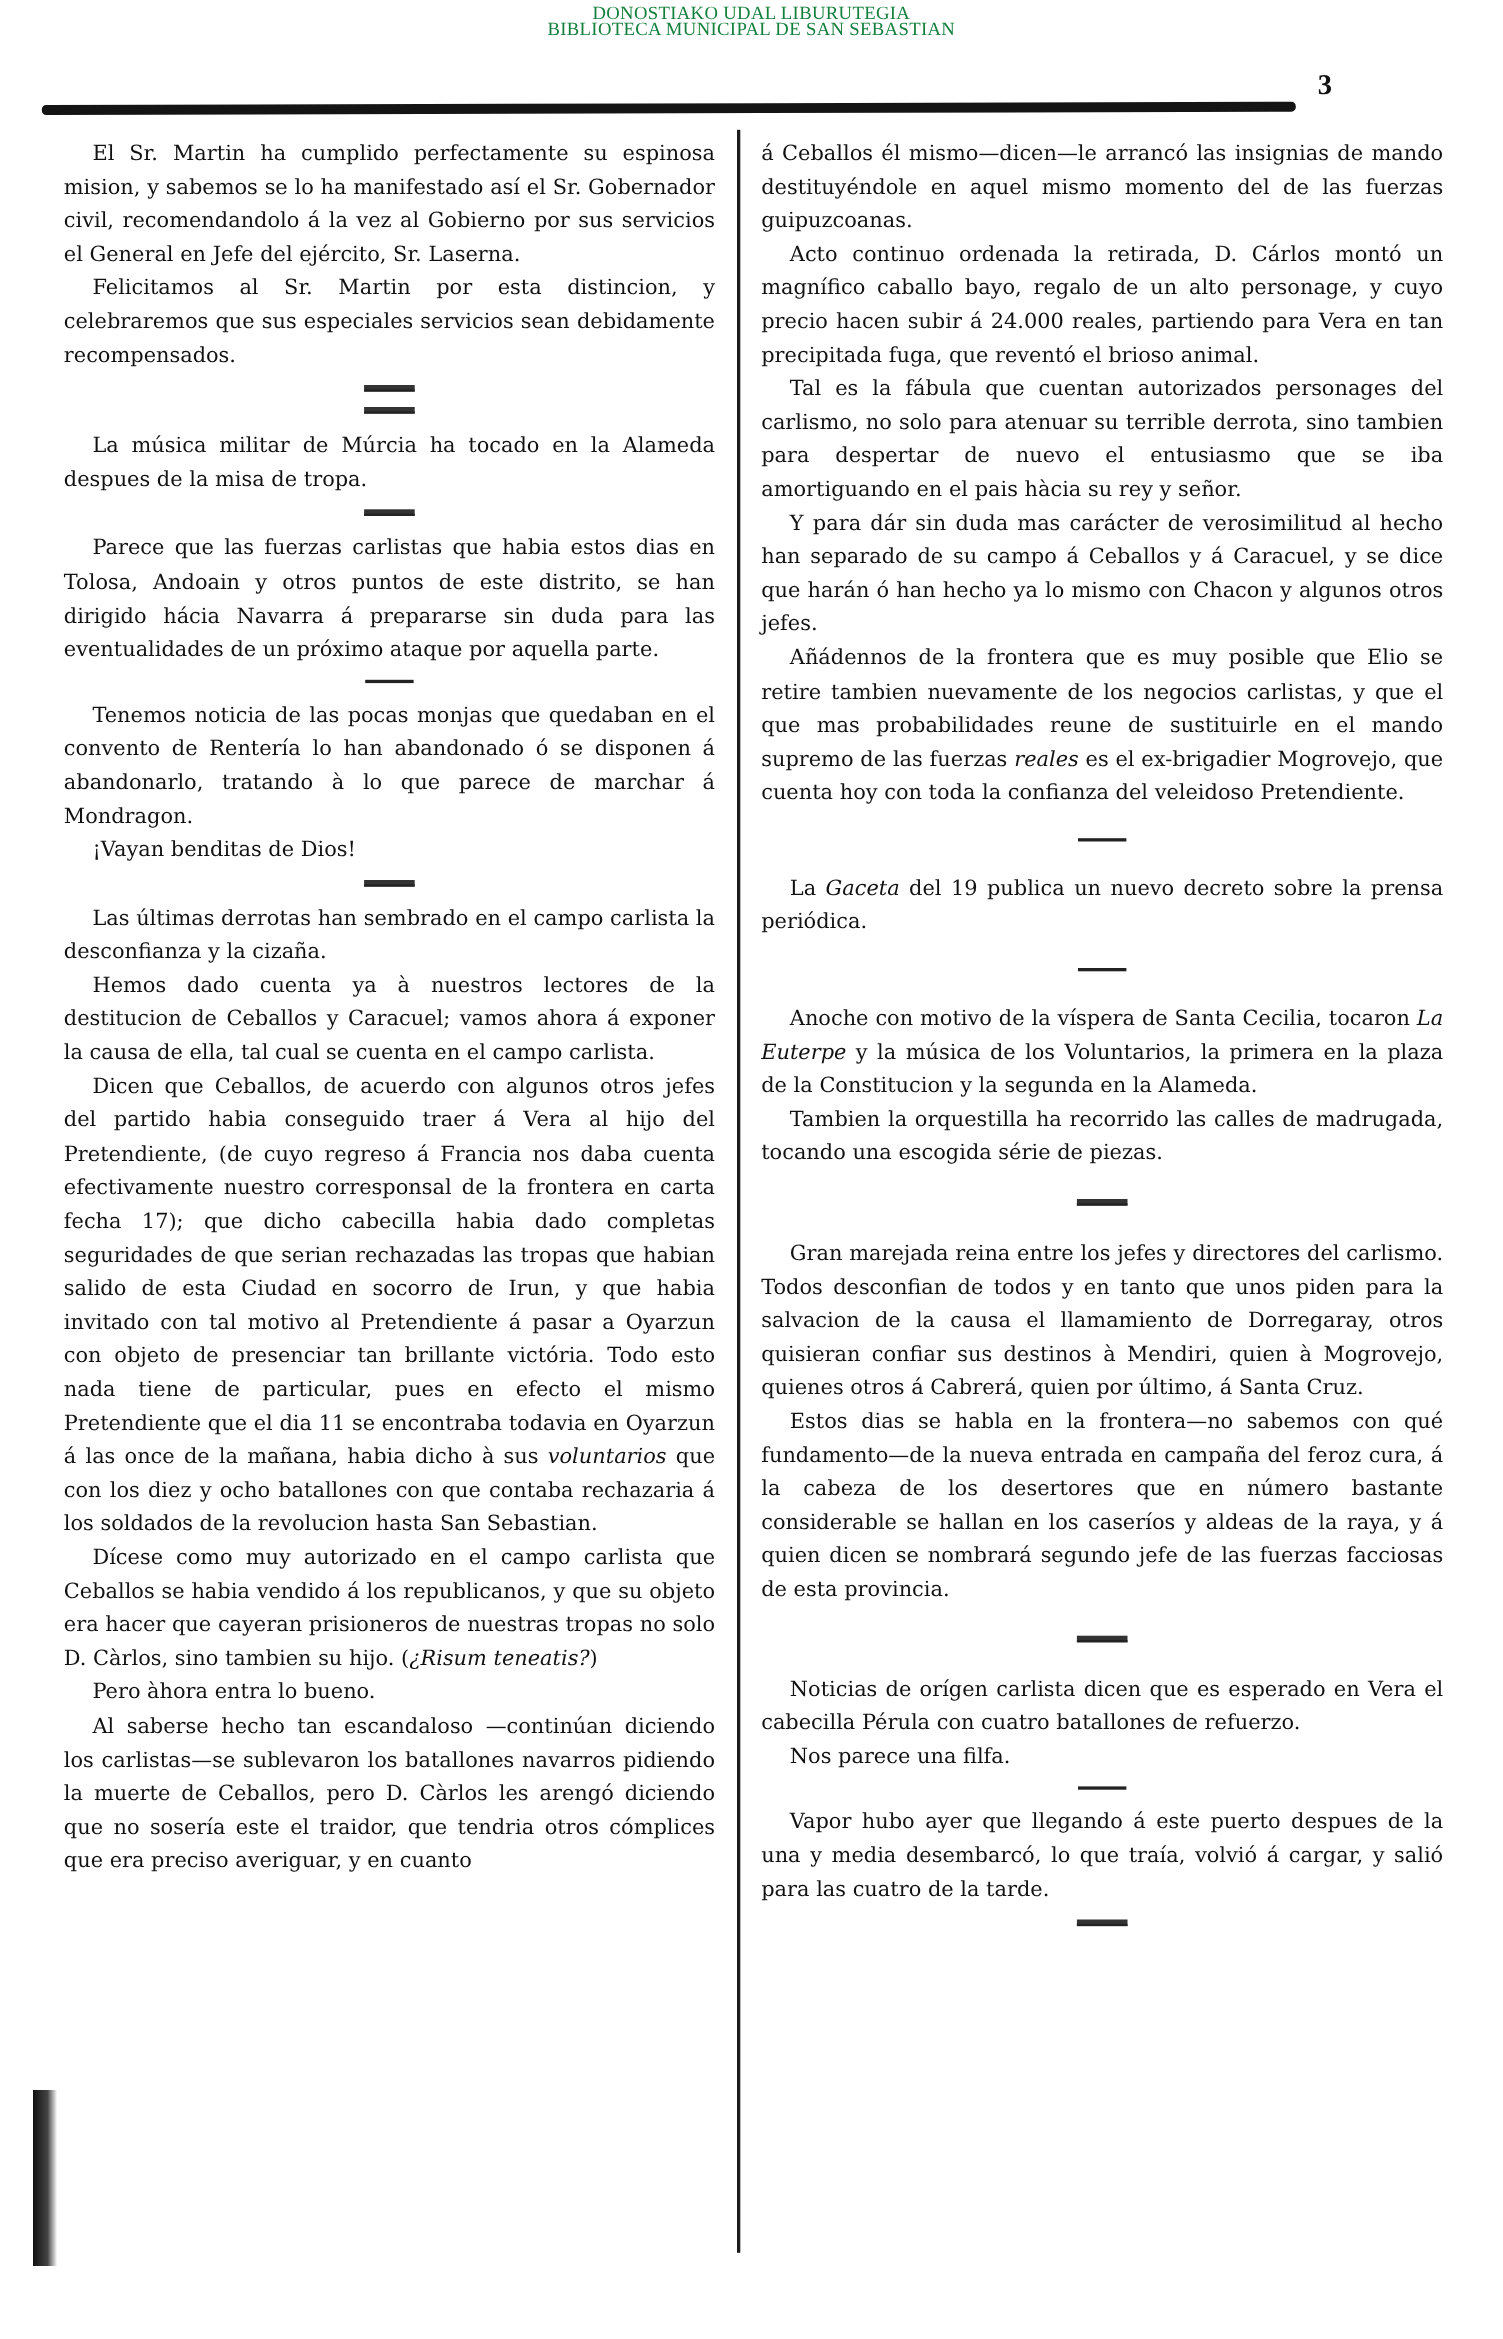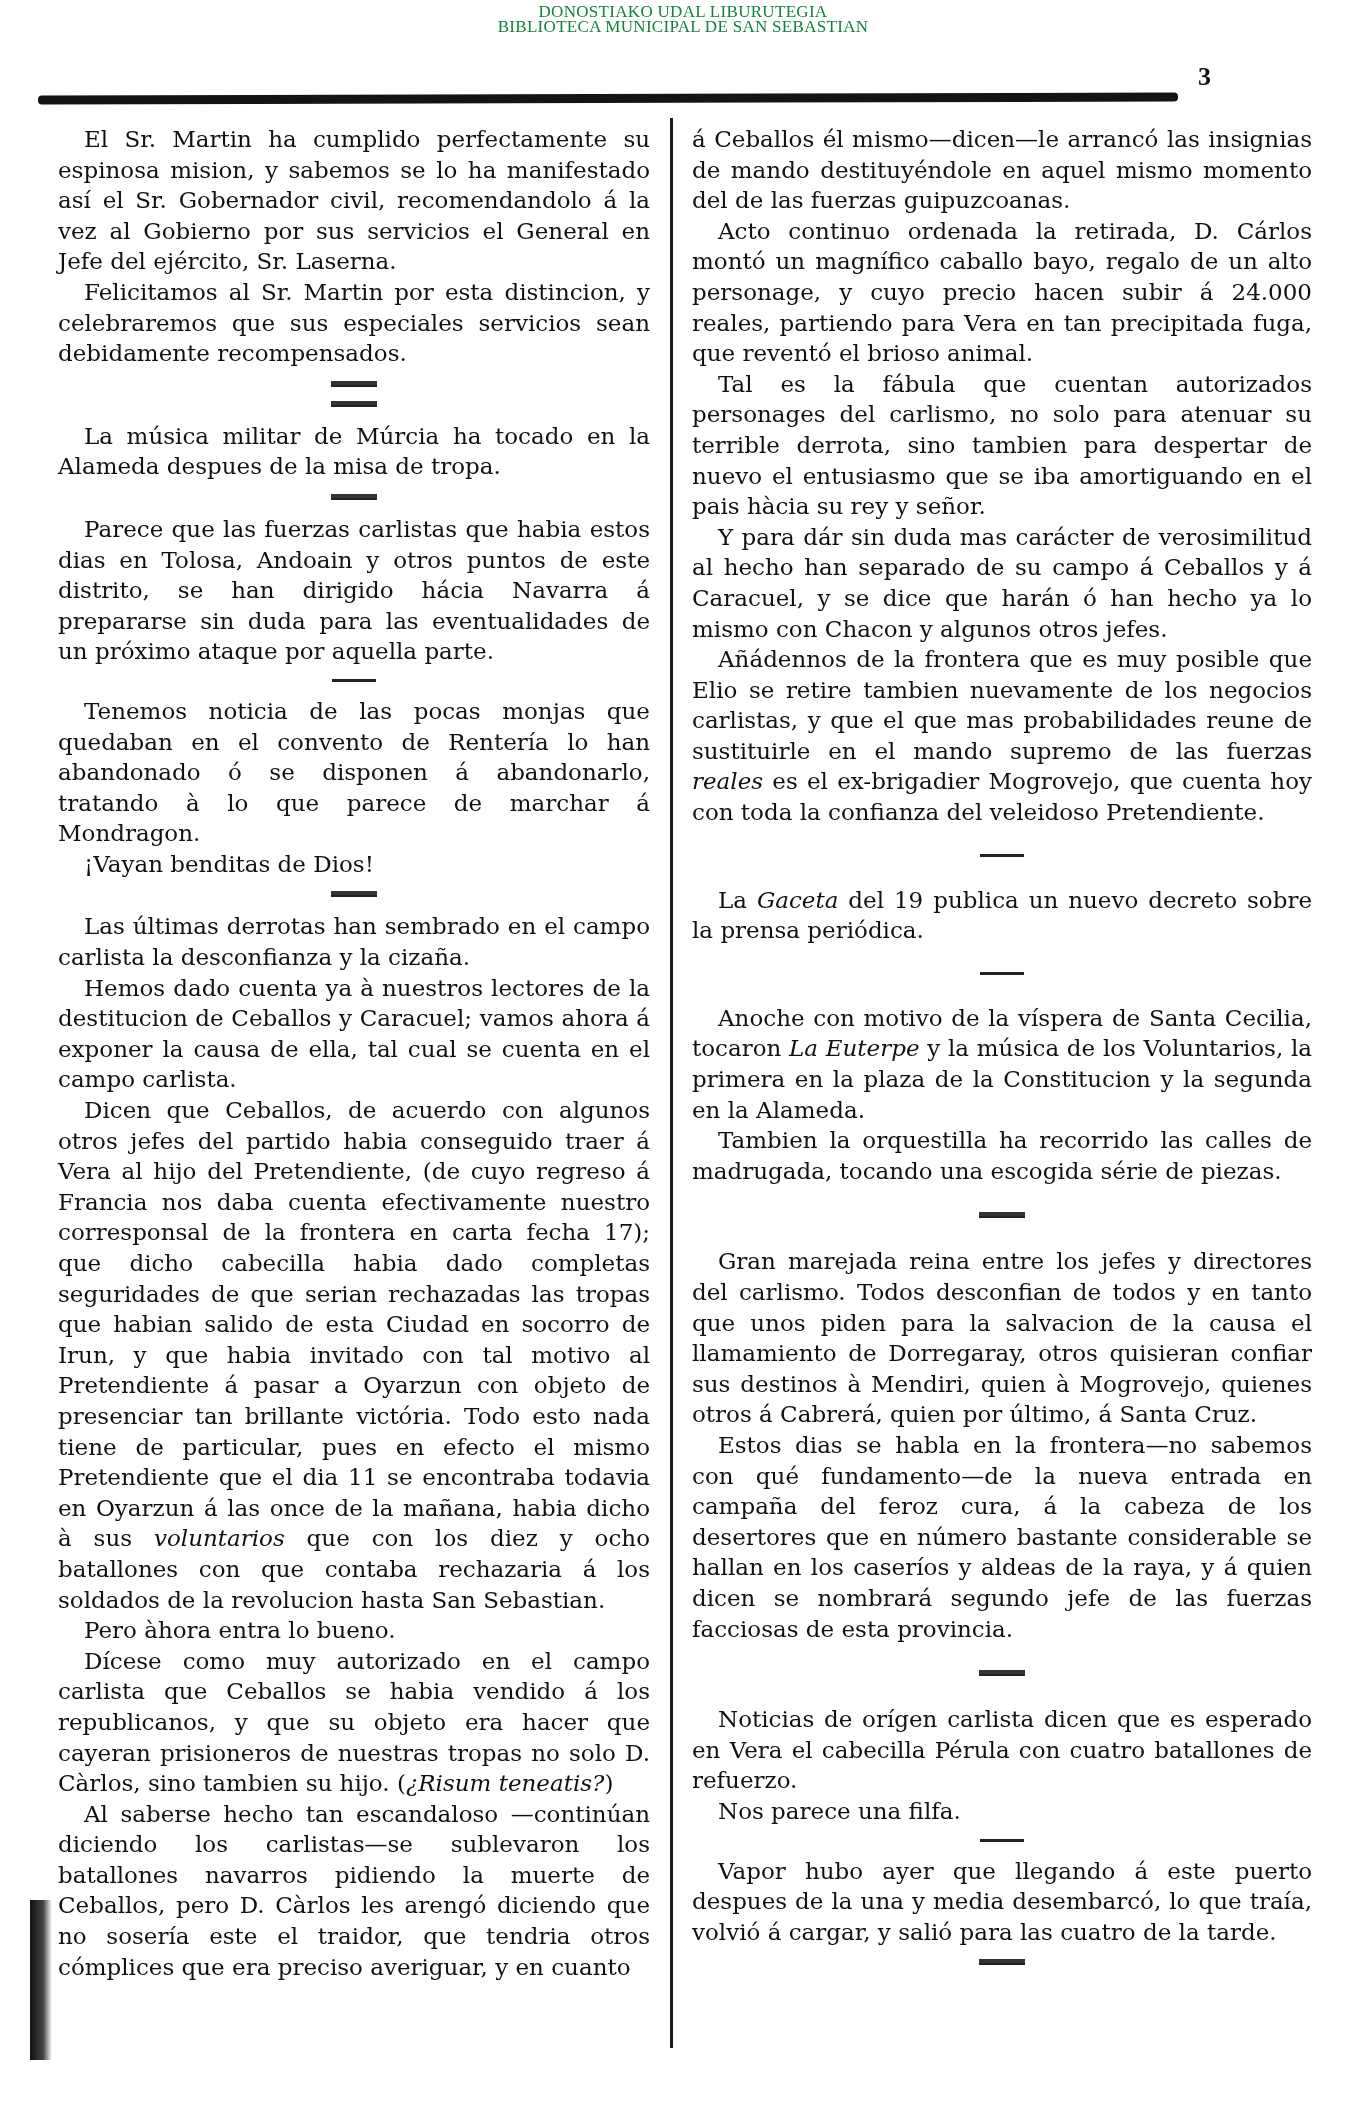--- a/index.html
+++ b/index.html
@@ -6,21 +6,21 @@
   body { width: 1366px; height: 2126px; position: relative; overflow: hidden;
          font-family: "DejaVu Serif", "Liberation Serif", serif; color: #111; }
   .hdr { position: absolute; top: 4px; left: 0; width: 1366px; text-align: center;
          font-family: "Liberation Serif", serif; font-size: 17px; line-height: 15px;
          letter-spacing: 0.3px; color: #15803d; }
   .pagenum { position: absolute; left: 1198px; top: 62px; font-size: 26px; font-weight: bold;
              font-family: "Liberation Serif", serif; }
   .toprule { position: absolute; left: 38px; top: 94px; width: 1140px; height: 9px;
              background: #141414; border-radius: 4px; transform: rotate(-0.15deg); }
   .divider { position: absolute; left: 670px; top: 118px; width: 3px; height: 1930px; background: #1c1c1c; }
-  .col { position: absolute; top: 124px; font-size: 23px; line-height: 30.6px; text-align: justify; }
+  .col { position: absolute; top: 124px; font-size: 19px; line-height: 30.6px; text-align: justify; }
   .col.left { left: 58px; width: 592px; }
   .col.right { left: 692px; width: 620px; }
   .col p { margin: 0; text-indent: 26px; hyphens: none; }
   .col p.cont { text-indent: 0; }
   .sep { display: block; margin: 12px auto 14px; width: 44px; height: 3px; background: #222; }
   .sep.double { height: 2px; border-bottom: 2px solid #222; padding-bottom: 2px; background: #333; width: 46px; }
   .sep.big { margin: 26px auto 28px; }
   em { font-style: italic; }
   .scan-edge { position: absolute; left: 30px; top: 1900px; width: 22px; height: 160px;
                background: linear-gradient(90deg, #111 0%, #444 60%, rgba(0,0,0,0) 100%); }
@@ -54,22 +54,22 @@
     <span class="sep"></span>
     <div>
       <p>Tenemos noticia de las pocas monjas que quedaban en el convento de Rentería lo han abandonado ó se disponen á abandonarlo, tratando à lo que parece de marchar á Mondragon.</p>
       <p>¡Vayan benditas de Dios!</p>
     </div>
     <span class="sep double"></span>
     <div>
       <p>Las últimas derrotas han sembrado en el campo carlista la desconfianza y la cizaña.</p>
       <p>Hemos dado cuenta ya à nuestros lectores de la destitucion de Ceballos y Caracuel; vamos ahora á exponer la causa de ella, tal cual se cuenta en el campo carlista.</p>
       <p>Dicen que Ceballos, de acuerdo con algunos otros jefes del partido habia conseguido traer á Vera al hijo del Pretendiente, (de cuyo regreso á Francia nos daba cuenta efectivamente nuestro corresponsal de la frontera en carta fecha 17); que dicho cabecilla habia dado completas seguridades de que serian rechazadas las tropas que habian salido de esta Ciudad en socorro de Irun, y que habia invitado con tal motivo al Pretendiente á pasar a Oyarzun con objeto de presenciar tan brillante victória. Todo esto nada tiene de particular, pues en efecto el mismo Pretendiente que el dia 11 se encontraba todavia en Oyarzun á las once de la mañana, habia dicho à sus <em>voluntarios</em> que con los diez y ocho batallones con que contaba rechazaria á los soldados de la revolucion hasta San Sebastian.</p>
+      <p>Dícese como muy autorizado en el campo carlista que Ceballos se habia vendido á los republicanos, y que su objeto era hacer que cayeran prisioneros de nuestras tropas no solo D. Càrlos, sino tambien su hijo. (<em>¿Risum teneatis?</em>)</p>
       <p>Pero àhora entra lo bueno.</p>
-      <p>Dícese como muy autorizado en el campo carlista que Ceballos se habia vendido á los republicanos, y que su objeto era hacer que cayeran prisioneros de nuestras tropas no solo D. Càrlos, sino tambien su hijo. (<em>¿Risum teneatis?</em>)</p>
       <p>Al saberse hecho tan escandaloso —continúan diciendo los carlistas—se sublevaron los batallones navarros pidiendo la muerte de Ceballos, pero D. Càrlos les arengó diciendo que no sosería este el traidor, que tendria otros cómplices que era preciso averiguar, y en cuanto</p>
     </div>
   </div>
 <div class="col right" id="col-right">
     <div>
       <p class="cont">á Ceballos él mismo—dicen—le arrancó las insignias de mando destituyéndole en aquel mismo momento del de las fuerzas guipuzcoanas.</p>
       <p>Acto continuo ordenada la retirada, D. Cárlos montó un magnífico caballo bayo, regalo de un alto personage, y cuyo precio hacen subir á 24.000 reales, partiendo para Vera en tan precipitada fuga, que reventó el brioso animal.</p>
       <p>Tal es la fábula que cuentan autorizados personages del carlismo, no solo para atenuar su terrible derrota, sino tambien para despertar de nuevo el entusiasmo que se iba amortiguando en el pais hàcia su rey y señor.</p>
       <p>Y para dár sin duda mas carácter de verosimilitud al hecho han separado de su campo á Ceballos y á Caracuel, y se dice que harán ó han hecho ya lo mismo con Chacon y algunos otros jefes.</p>
       <p>Añádennos de la frontera que es muy posible que Elio se retire tambien nuevamente de los negocios carlistas, y que el que mas probabilidades reune de sustituirle en el mando supremo de las fuerzas <em>reales</em> es el ex-brigadier Mogrovejo, que cuenta hoy con toda la confianza del veleidoso Pretendiente.</p>

